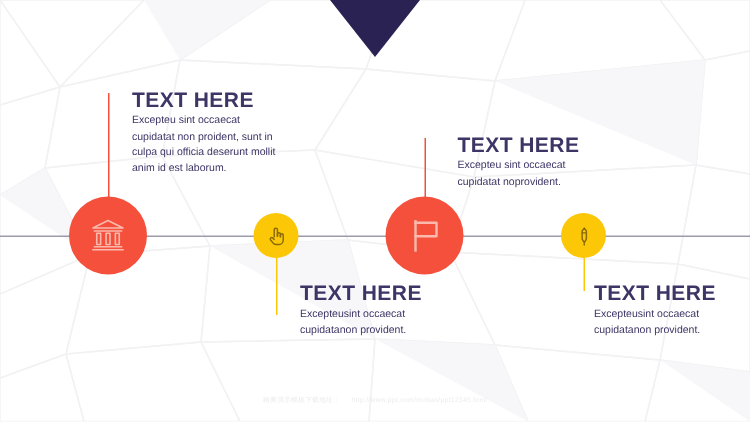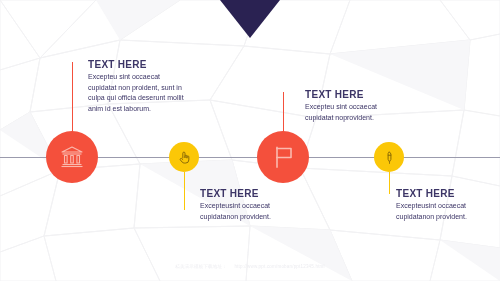--- a/index.html
+++ b/index.html
@@ -83,21 +83,21 @@
   #stem-3 { left: 283px; top: 92px;  height: 42px; }
   #stem-2 { left: 184px; top: 172px; height: 38px; }
   #stem-4 { left: 389px; top: 172px; height: 22px; }
 
   
   .block {
     position: absolute;
     box-sizing: border-box;
   }
   .block-title {
-    font-size: 10px;
+    font-size: 14px;
     font-weight: bold;
     color: #3c3566;
     letter-spacing: 0.3px;
     margin: 0 0 2px 0;
     line-height: 1.1;
   }
   .block-body {
     font-size: 7px;
     color: #3c3566;
     line-height: 1.5;

